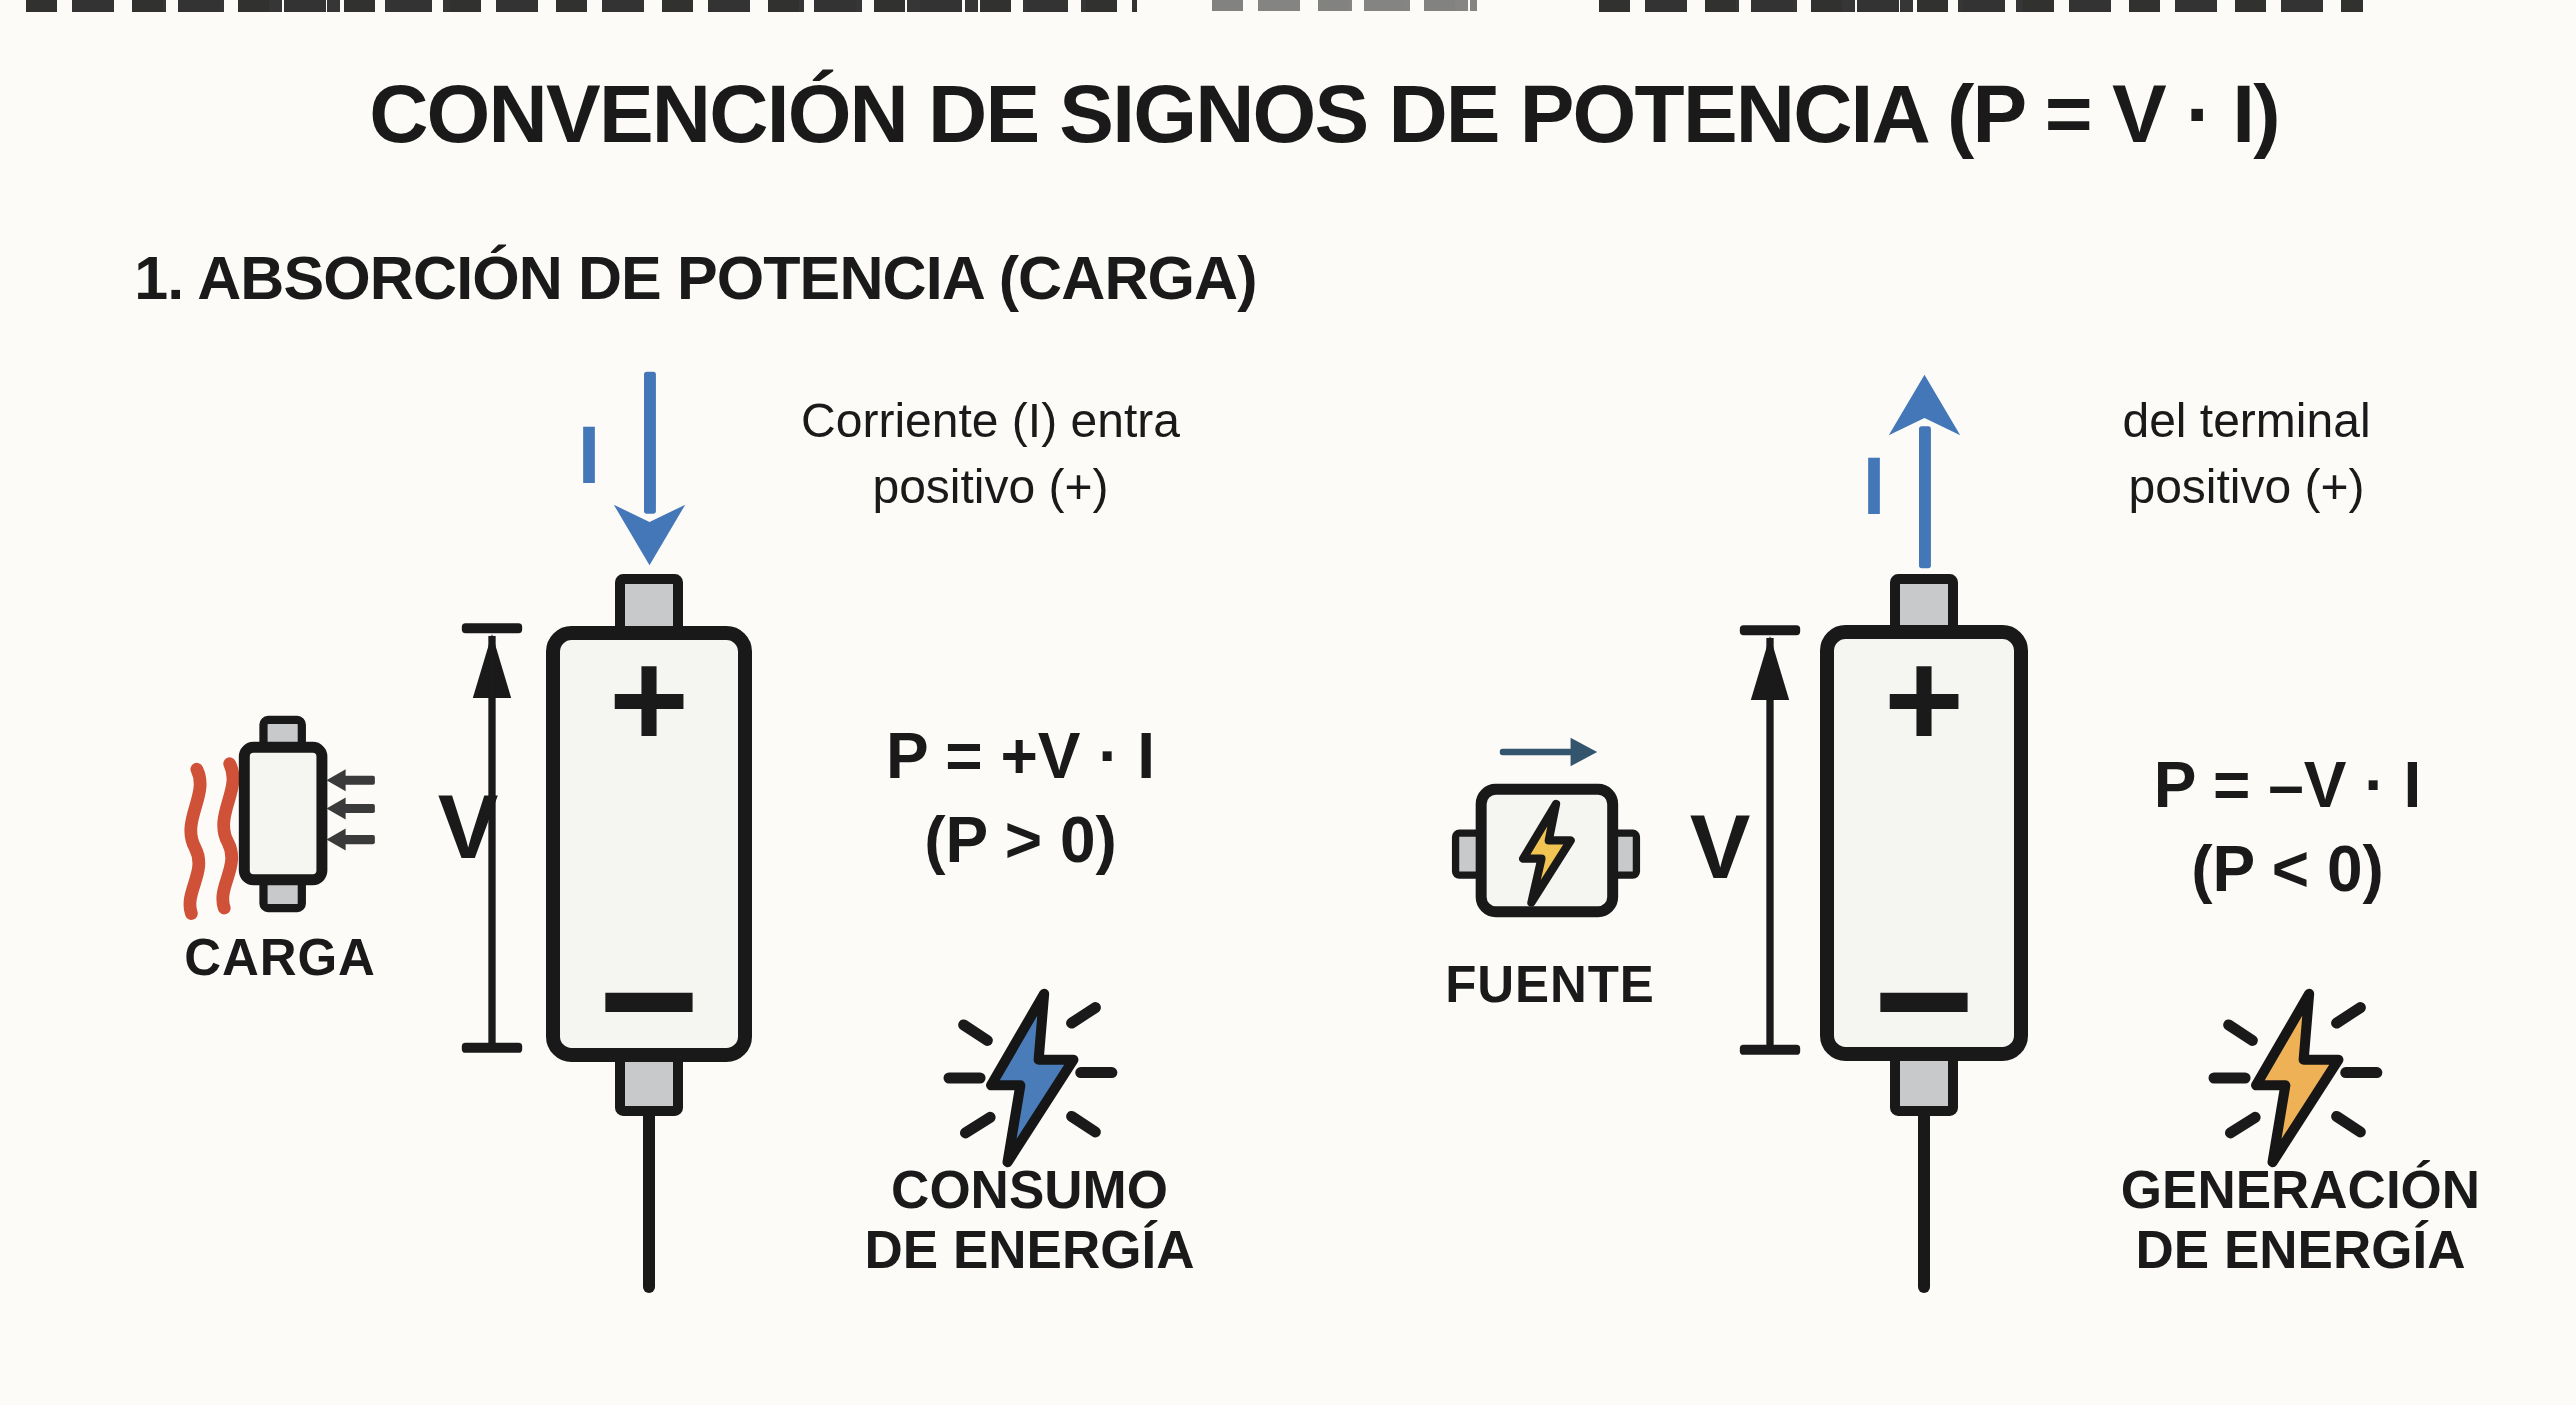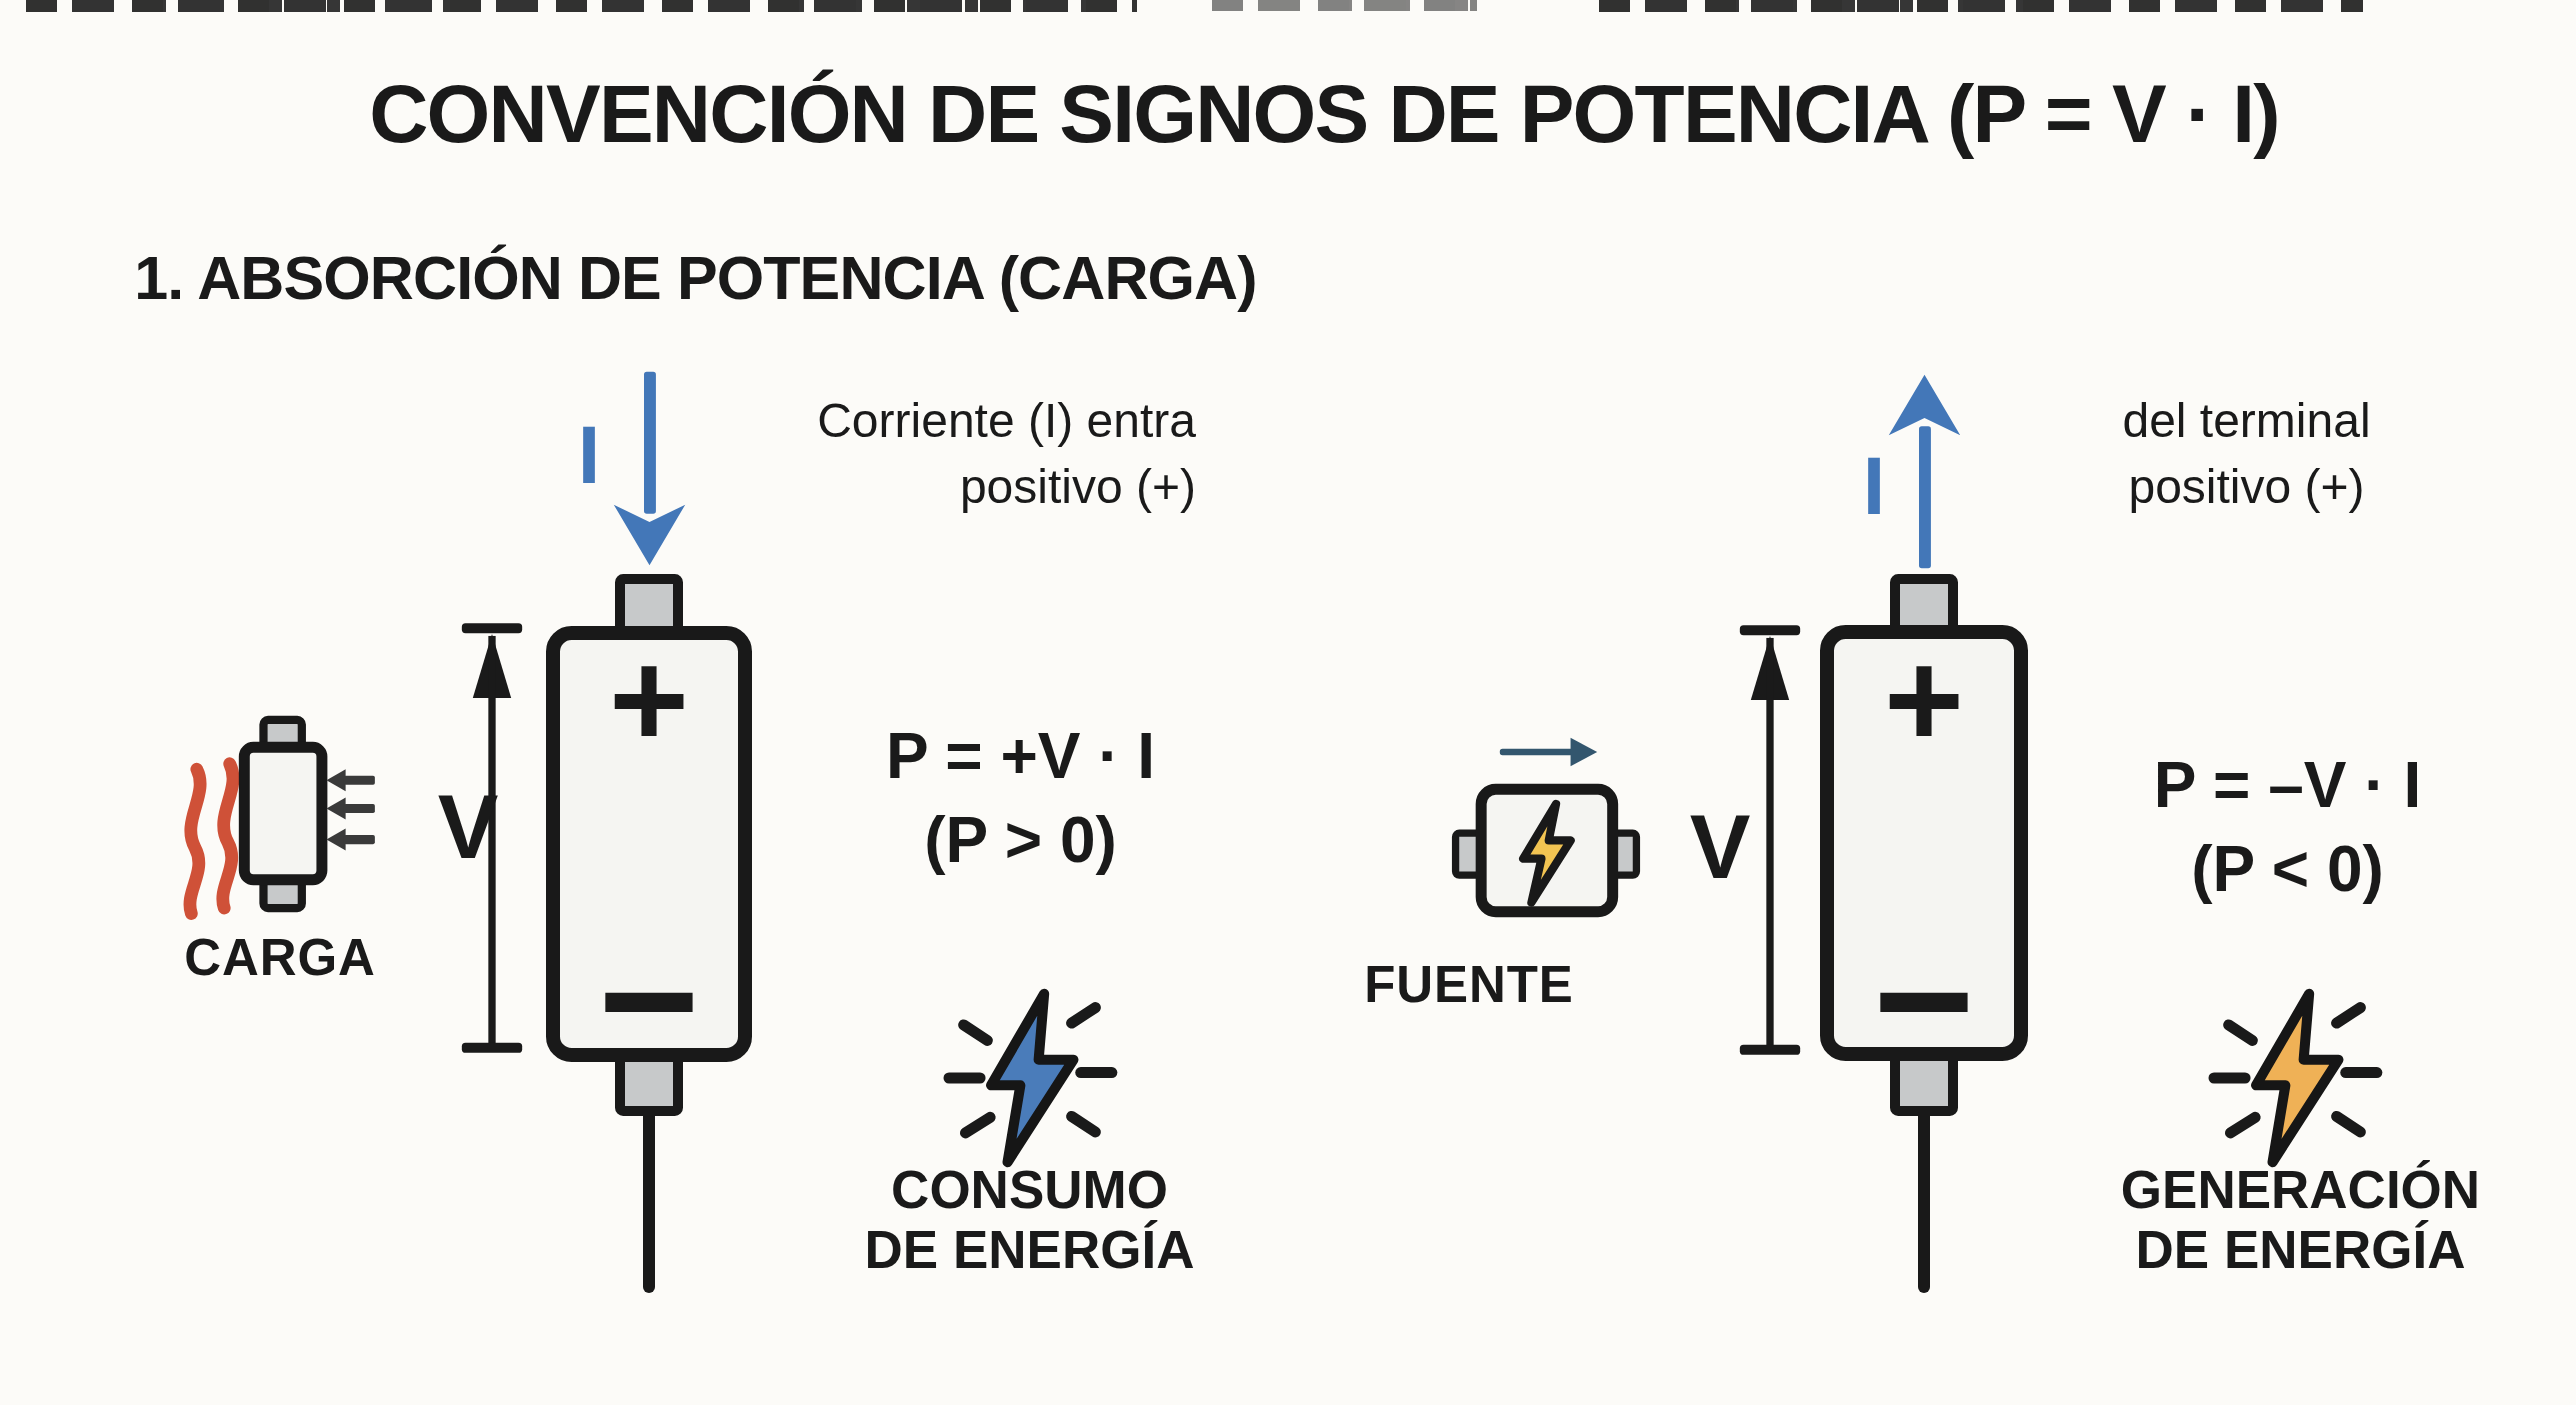--- a/index.html
+++ b/index.html
@@ -89,21 +89,21 @@
 
   <div class="abs heading ctr" style="left:101px;top:242px;width:1189px;">1. ABSORCIÓN DE POTENCIA (CARGA)</div>
 
   <svg class="abs" style="left:609px;top:370px;" width="81" height="197" viewBox="0 0 88 215">
     <rect x="38" y="2" width="13" height="155" rx="3" fill="var(--current-blue)"></rect>
     <polygon points="5,147 44,213 83,147 44,166" fill="var(--current-blue)"></polygon>
   </svg>
 
   <div class="abs i-symbol ctr" style="left:554px;top:410px;width:70px;">I</div>
 
-  <div class="abs note ctr" style="left:729px;top:388px;width:467px;text-align:right;">
+  <div class="abs note ctr" style="left:757px;top:388px;width:467px;">
     <div>Corriente (I) entra</div>
     <div>positivo (+)</div>
   </div>
 
   <svg class="abs" style="left:169px;top:709px;" width="220" height="210" viewBox="0 0 240 230">
     <path d="M30,66 C44,94 12,122 28,152 C42,178 16,200 24,224" fill="none" stroke="var(--heat-wave)" stroke-width="14" stroke-linecap="round"></path>
     <path d="M66,60 C80,88 48,116 64,146 C78,172 52,194 60,218" fill="none" stroke="var(--heat-wave)" stroke-width="14" stroke-linecap="round"></path>
     <rect x="103" y="12" width="42" height="38" rx="5" fill="var(--terminal-gray)" stroke="var(--border-ink)" stroke-width="9"></rect>
     <rect x="103" y="180" width="42" height="38" rx="5" fill="var(--terminal-gray)" stroke="var(--border-ink)" stroke-width="9"></rect>
     <rect x="82" y="42" width="85" height="145" rx="10" fill="var(--component-fill)" stroke="var(--border-ink)" stroke-width="12"></rect>
@@ -166,21 +166,21 @@
   <svg class="abs" style="left:1498px;top:735px;" width="101" height="35" viewBox="0 0 110 38" fill="var(--source-arrow)">
     <rect x="2" y="15" width="80" height="7" rx="3"></rect>
     <polygon points="79,3 108,18.5 79,34"></polygon>
   </svg>
   <svg class="abs" style="left:1450px;top:782px;" width="192" height="137" viewBox="0 0 210 150">
     <rect x="6" y="56" width="32" height="46" rx="4" fill="var(--terminal-gray)" stroke="var(--border-ink)" stroke-width="8"></rect>
     <rect x="172" y="56" width="32" height="46" rx="4" fill="var(--terminal-gray)" stroke="var(--border-ink)" stroke-width="8"></rect>
     <rect x="34" y="8" width="144" height="134" rx="16" fill="var(--component-fill)" stroke="var(--border-ink)" stroke-width="12"></rect>
     <path d="M116,24 L80,84 L100,84 L89,132 L132,64 L108,64 Z" fill="var(--source-bolt)" stroke="var(--border-ink)" stroke-width="9" stroke-linejoin="round"></path>
   </svg>
-  <div class="abs component-label ctr" style="left:1332px;top:955px;width:274px;">FUENTE</div>
+  <div class="abs component-label ctr" style="left:1413px;top:955px;width:274px;">FUENTE</div>
 
   <svg class="abs" style="left:1738px;top:625px;" width="64" height="430" viewBox="0 0 70 470" fill="var(--ink)">
     <rect x="2" y="0" width="66" height="11" rx="4"></rect>
     <polygon points="35,12 14,82 56,82"></polygon>
     <rect x="31" y="14" width="8" height="446"></rect>
     <rect x="2" y="459" width="66" height="11" rx="4"></rect>
   </svg>
   <div class="abs v-symbol ctr" style="left:1665px;top:796px;width:110px;">V</div>
 
   <div class="abs battery-tab" style="left:1890px;top:574px;width:68px;height:68px;"></div>

